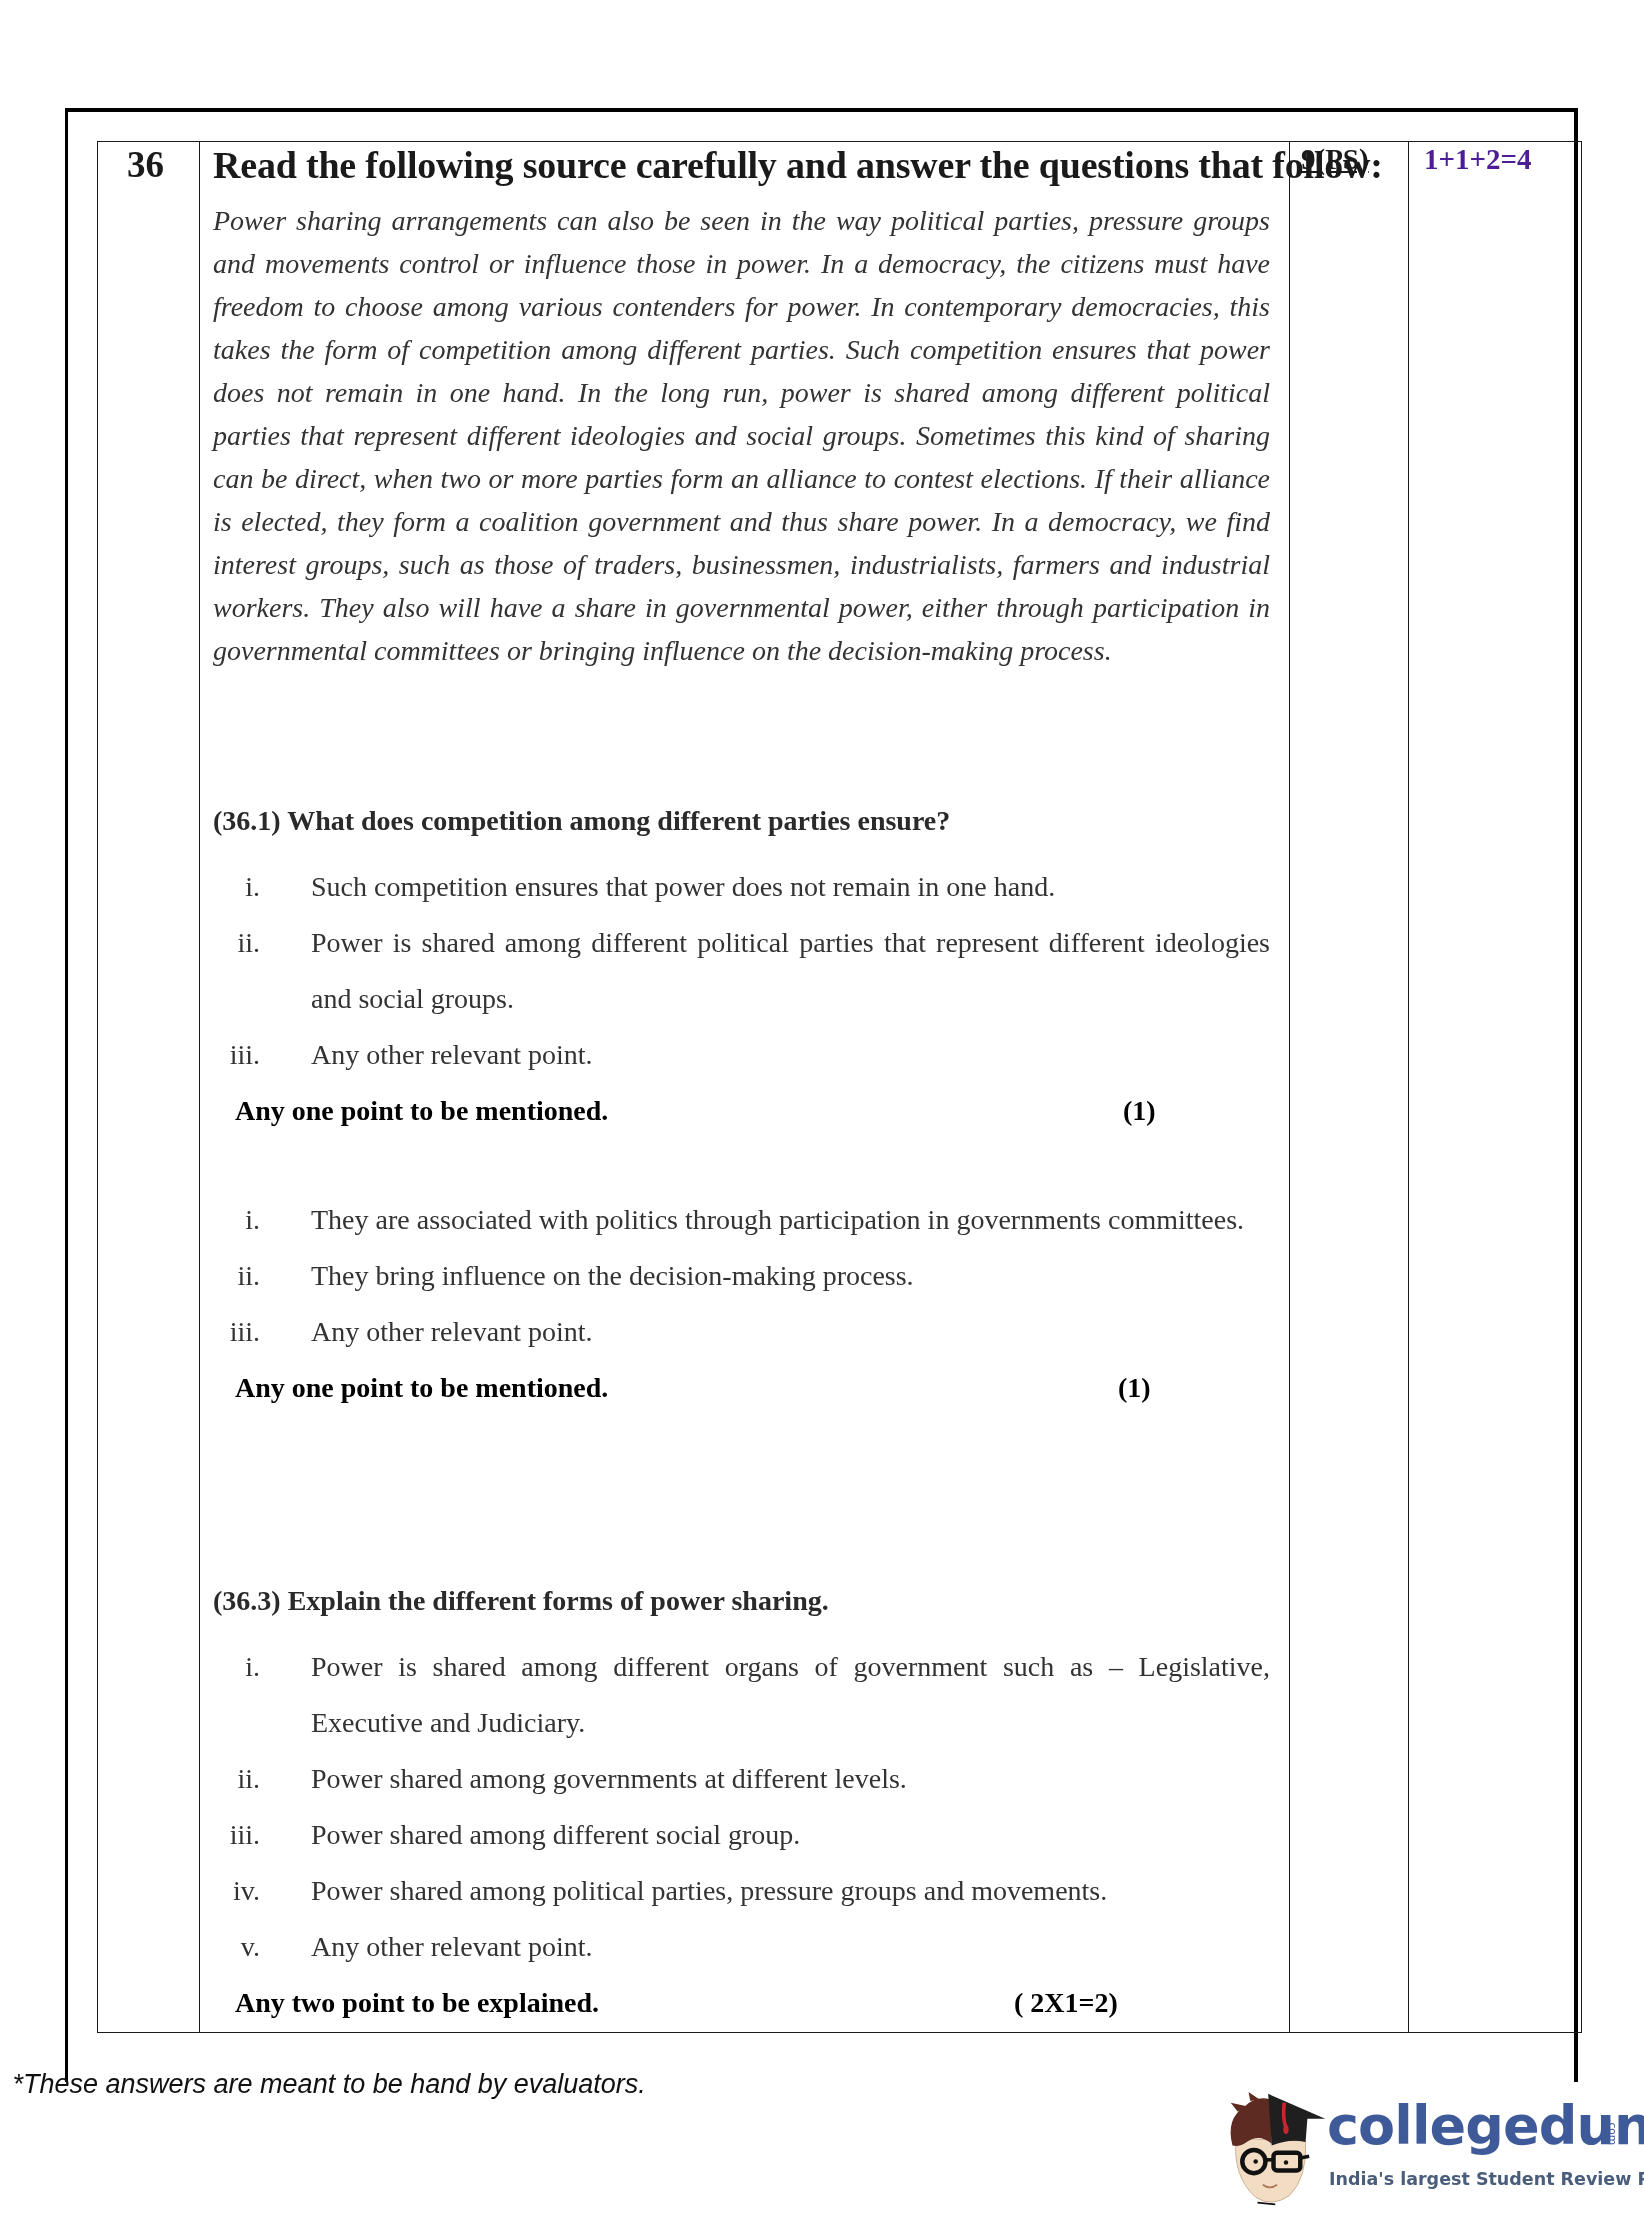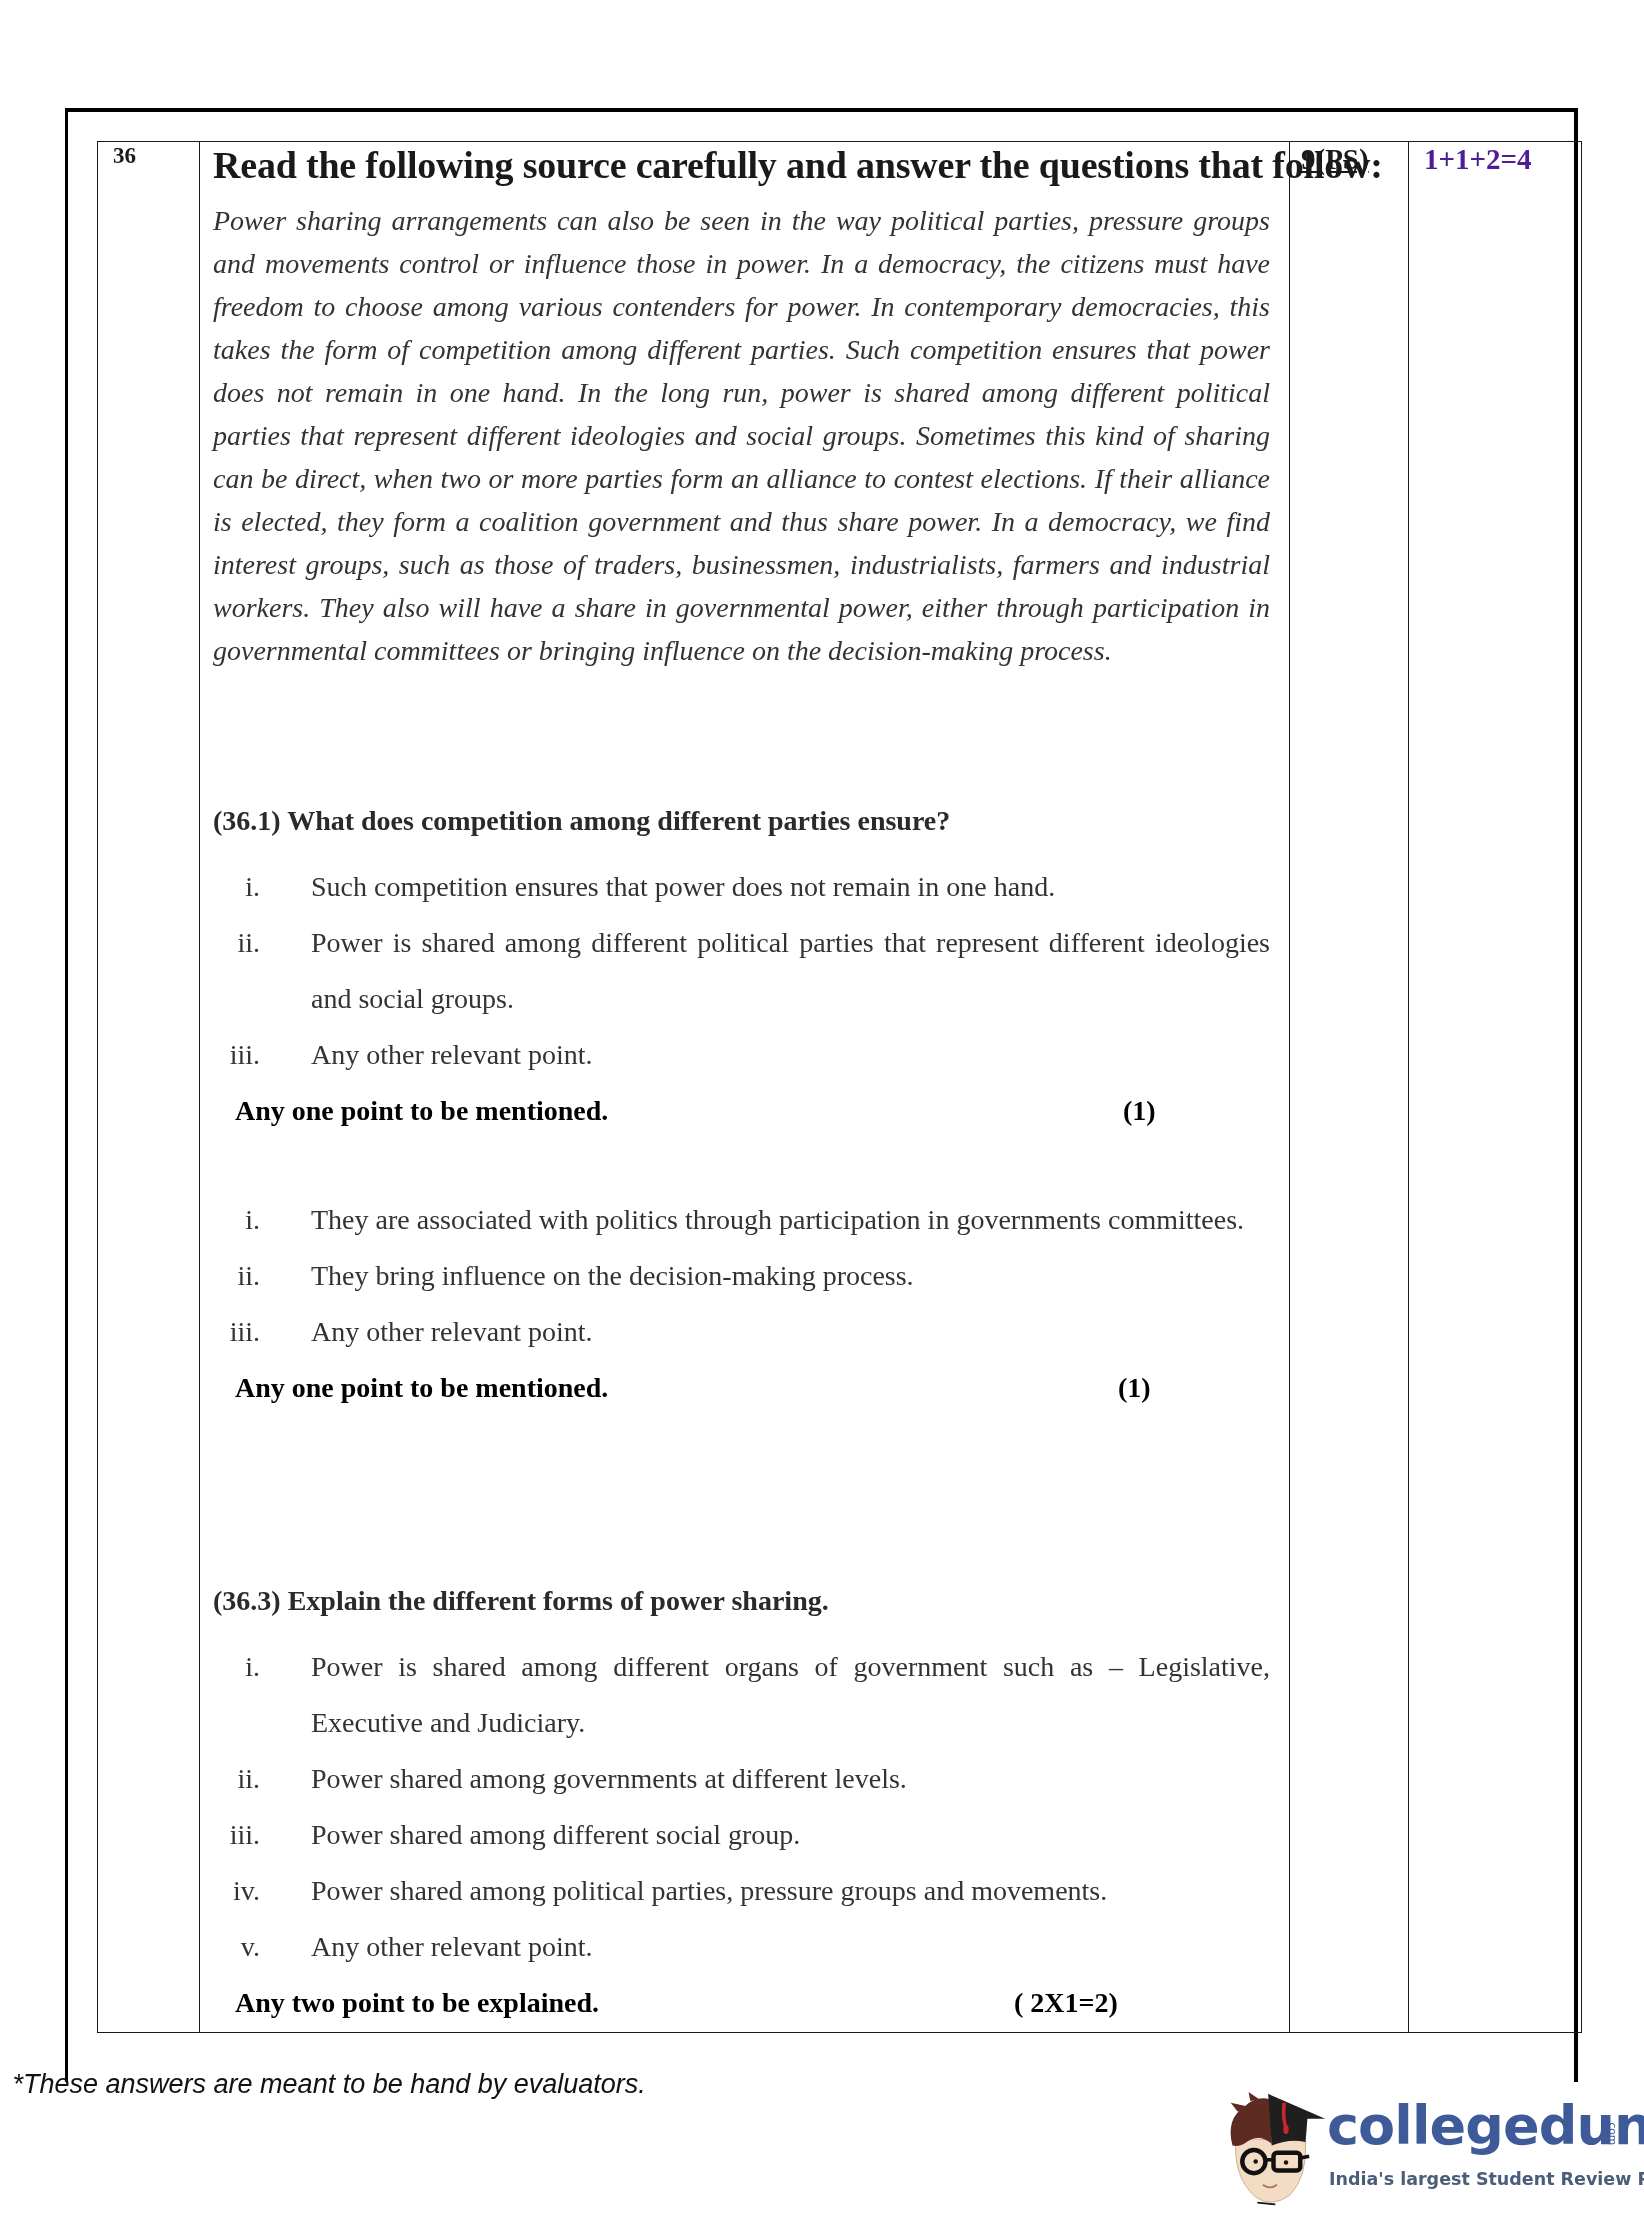--- a/index.html
+++ b/index.html
@@ -8,21 +8,21 @@
 
     .outer-frame { position: absolute; left: 65px; top: 108px; width: 1513px; height: 1974px;
                    border-top: 4.5px solid #000; border-left: 3.6px solid #000; border-right: 4.5px solid #000;
                    box-sizing: border-box; }
 
     .answer-table { position: absolute; left: 97px; top: 141px; width: 1485px; height: 1892px;
                     border: 1.8px solid #1a1a1a; box-sizing: border-box; }
     .col-divider { position: absolute; top: 0; bottom: 0; width: 0; border-left: 1.8px solid #1a1a1a; }
     .d1 { left: 101px; } .d2 { left: 1191px; } .d3 { left: 1310px; }
 
-    .cell-qno { position: absolute; left: 113px; top: 143px; font-weight: bold; font-size: 23px; color: #1a1a1a; }
+    .cell-qno { position: absolute; left: 127px; top: 143px; font-weight: bold; font-size: 37px; color: #1a1a1a; }
     .cell-heading { position: absolute; left: 213px; top: 143px; font-weight: bold; font-size: 38px; color: #1a1a1a; letter-spacing: -0.2px; }
     .cell-unit { position: absolute; left: 1301px; top: 143px; font-weight: bold; font-size: 29px; color: #1a1a1a; text-decoration: underline; }
     .cell-marks { position: absolute; left: 1424px; top: 143px; font-weight: bold; font-size: 29px; color: #4c1d95; }
 
     .passage { position: absolute; left: 213px; top: 199px; width: 1057px; font-style: italic;
                font-size: 28px; line-height: 43px; text-align: justify; color: #333; }
 
     .question { position: absolute; left: 213px; width: 1057px; }
     .q-title { font-weight: bold; font-size: 28px; color: #2a2a2a; height: 56px; line-height: 36px; }
     .q-item { display: flex; font-size: 28px; color: #333; line-height: 56px; }

